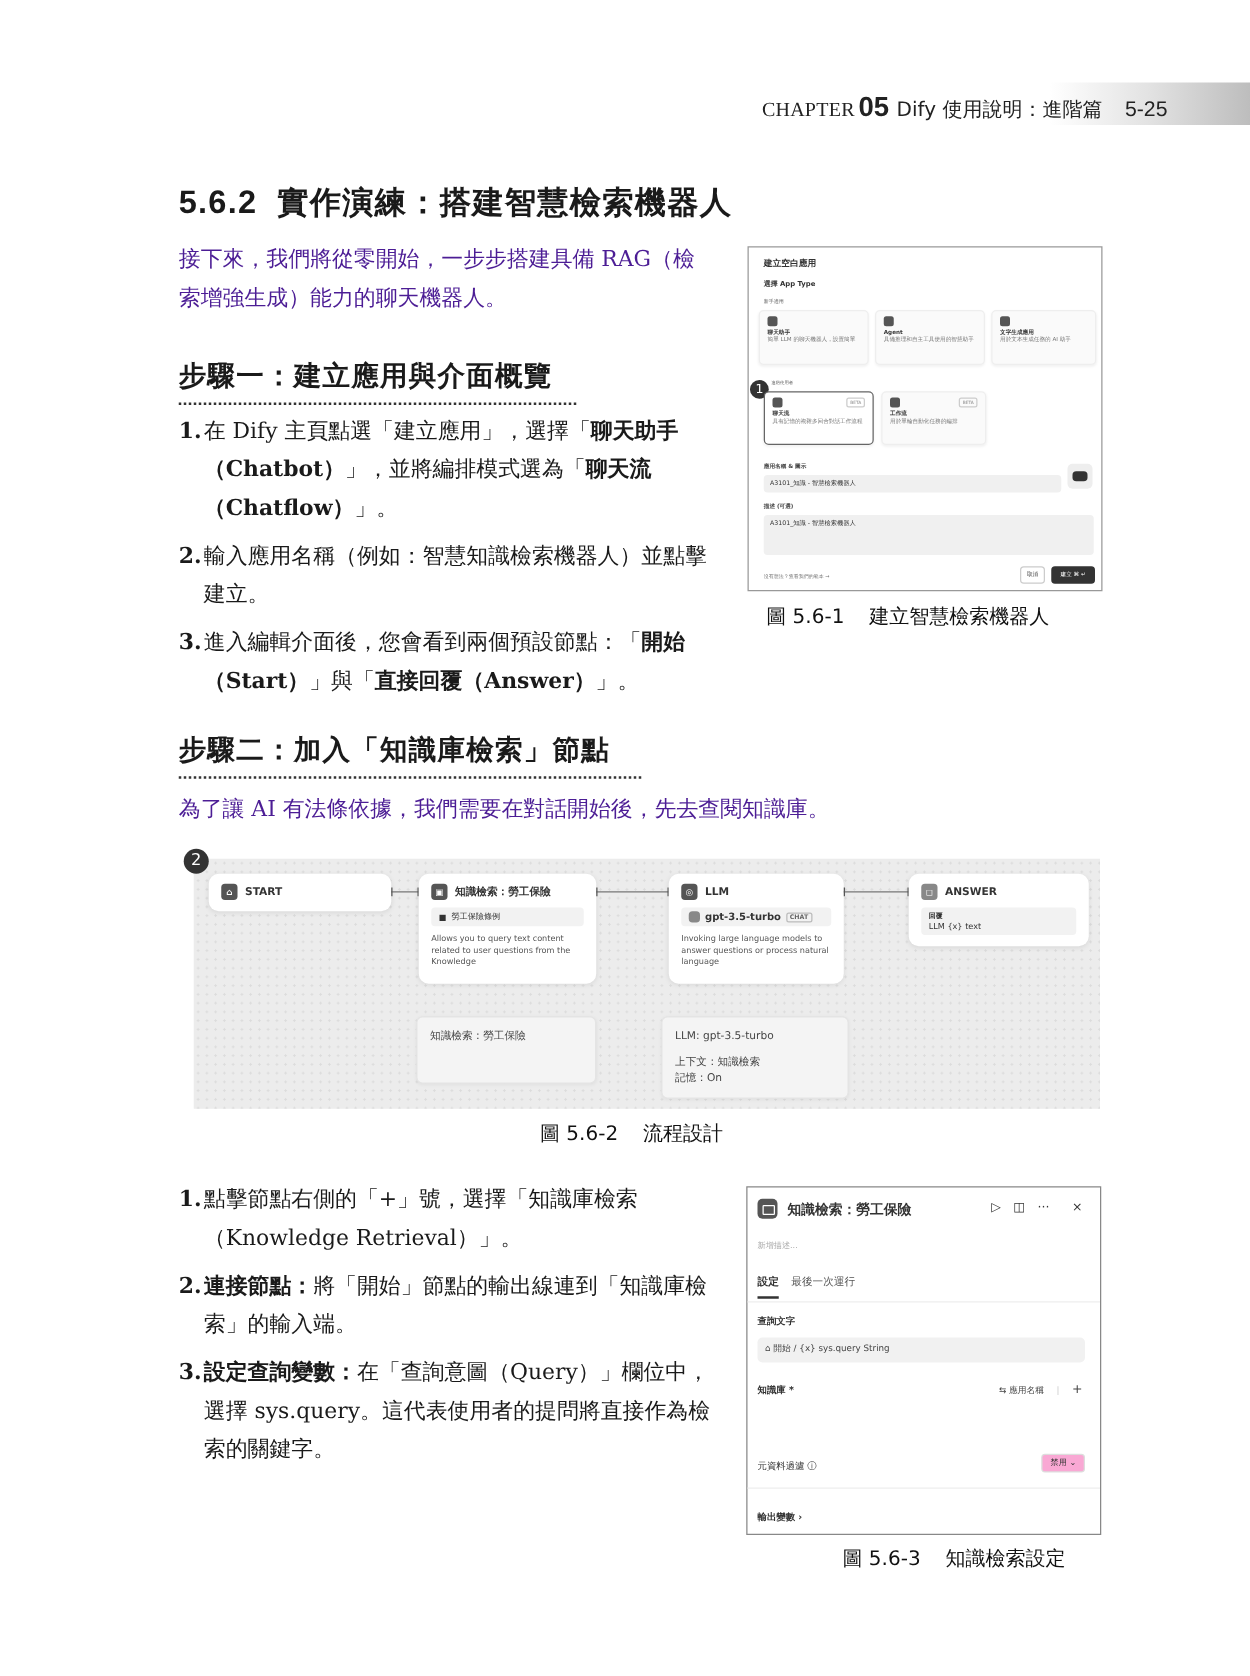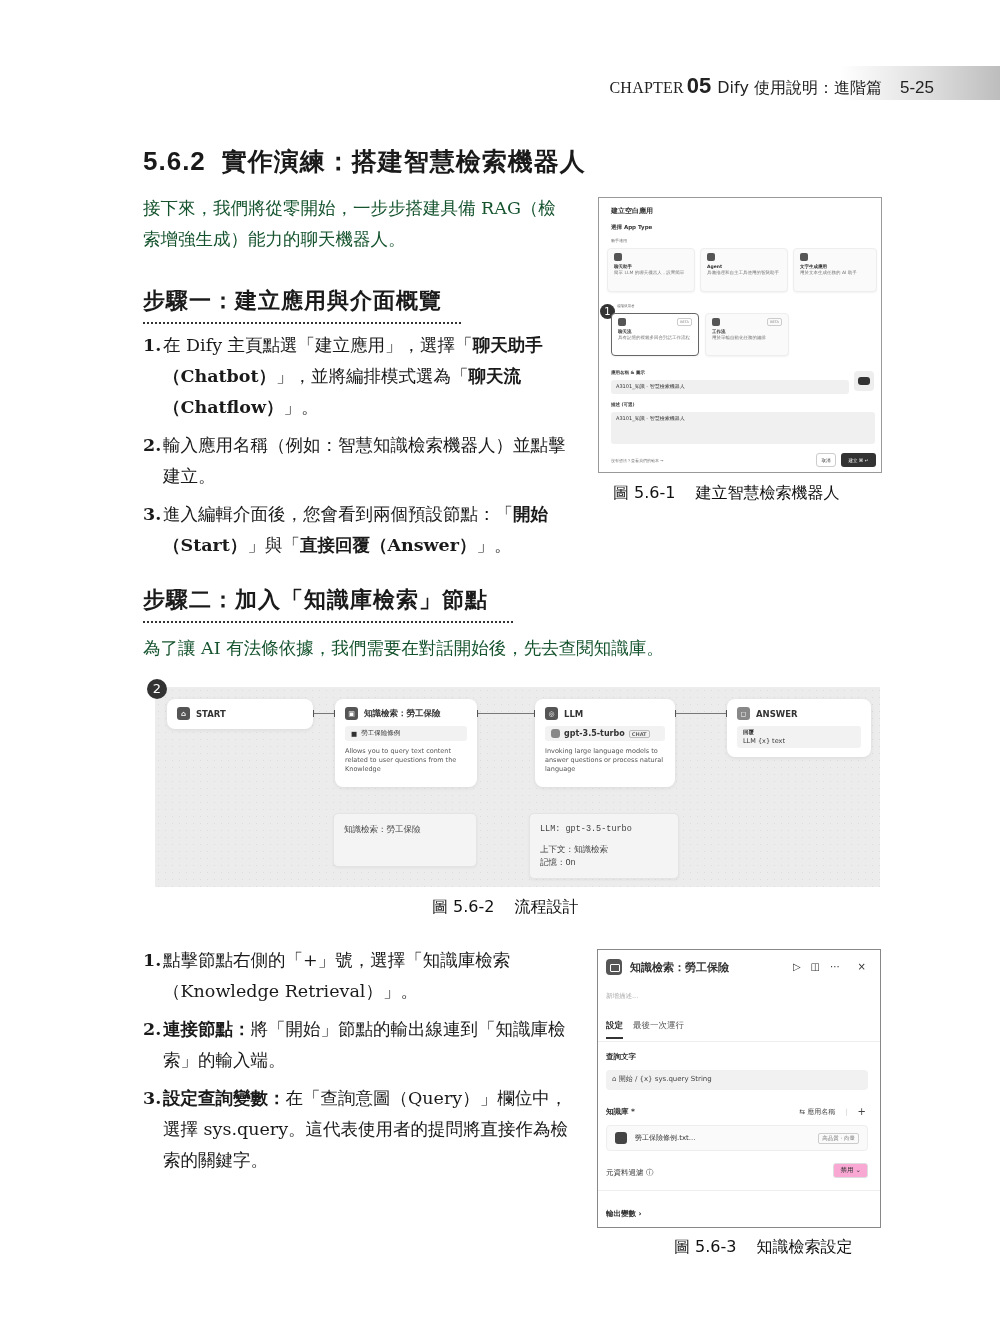--- a/index.html
+++ b/index.html
@@ -13,21 +13,21 @@
   .page-header .htext { position: absolute; right: 66px; top: 7px; font-size: 16px; color: #222; white-space: nowrap; }
   .page-header .chap { font-family: "Liberation Serif", serif; font-size: 16px; letter-spacing: 0.2px; }
   .page-header .chapnum { font-family: "Liberation Sans", sans-serif; font-weight: bold; font-size: 22px; margin: 0 6px 0 3px; }
   .page-header .ctitle { font-family: "DejaVu Sans", sans-serif; font-size: 16px; }
   .page-header .pnum { font-family: "Liberation Sans", sans-serif; font-size: 17px; margin-left: 18px; }
 
   
   .section-title { position: absolute; left: 143px; top: 145px; font-family: "DejaVu Sans", sans-serif; font-weight: bold; font-size: 25px; white-space: nowrap; letter-spacing: 1px; }
   .section-title .num { margin-right: 16px; font-family: "Liberation Sans", sans-serif; font-size: 26px; }
 
-  .para { position: absolute; font-size: 17.5px; line-height: 31px; color: #14532d; }
+  .para { position: absolute; font-size: 17.5px; line-height: 31px; color: #4c1d95; }
 
   .step-heading { position: absolute; left: 143px; font-family: "DejaVu Sans", sans-serif; font-weight: bold; font-size: 22px; letter-spacing: 1px; padding-bottom: 6px; border-bottom: 2px dotted #333; white-space: nowrap; }
 
   .olist { position: absolute; left: 143px; width: 430px; font-size: 17.5px; line-height: 31px; }
   .olist li { list-style: none; position: relative; padding-left: 20px; margin-bottom: 7px; }
   .olist li .n { position: absolute; left: 0; top: 0; font-weight: bold; }
   .olist b { font-weight: bold; }
 
   .caption { position: absolute; font-family: "DejaVu Sans", sans-serif; font-size: 16px; color: #111; white-space: nowrap; }
   .caption .fig { margin-right: 20px; margin-top: 36px; }
@@ -218,21 +218,21 @@
       </div>
     <div class="sub" style="flex-direction:column; align-items:flex-start; gap:1px;">
       <span style="font-size:5.5px; font-weight:bold;">回覆</span>
       <span>LLM  {x} text</span>
     </div>
   </div>
 
   <div class="note" style="left:178px; top:126px; width:144px; height:54px;">
     <div>知識檢索：勞工保險</div>
   </div>
-  <div class="note" style="left:374px; top:126px; width:150px; height:66px;font-family:Liberation Mono, monospace;">
+  <div class="note" style="left:374px; top:126px; width:150px; height:66px;">
     <div>LLM: gpt-3.5-turbo</div>
     <div style="margin-top:8px;">上下文：知識檢索</div>
     <div>記憶：On</div>
   </div>
 </div>
 <div class="fig2-marker">2</div>
 <div class="caption" style="left:432px; top:897px;">
   <span class="fig">圖 5.6-2</span><span>流程設計</span>
 </div>
 
@@ -266,25 +266,20 @@
   </div>
   <div class="divider"></div>
   <div class="lbl" style="top:102px;">查詢文字</div>
   <div class="qbox">⌂ 開始 / {x} sys.query String</div>
   <div class="lbl" style="top:157px;">知識庫 *</div>
   <div class="kb-actions">
     <span>⇆ 應用名稱</span>
     <span style="color:#ccc;">|</span>
     <span style="font-size:10px;">+</span>
   </div>
-  <div class="kbitem">
-    <span class="kic"></span>
-    <span>勞工保險條例.txt...</span>
-    <span class="tag">高品質 · 向量</span>
-  </div>
   <div class="lbl" style="top:218px; font-weight:normal;">元資料過濾 ⓘ</div>
   <div class="select">禁用 ⌄</div>
   <div class="div2"></div>
   <div class="lbl" style="top:259px;">輸出變數 ›</div>
 </div>
 <div class="caption" style="left:674px; top:1237px;">
   <span class="fig">圖 5.6-3</span><span>知識檢索設定</span>
 </div>
 
 </body></html>

